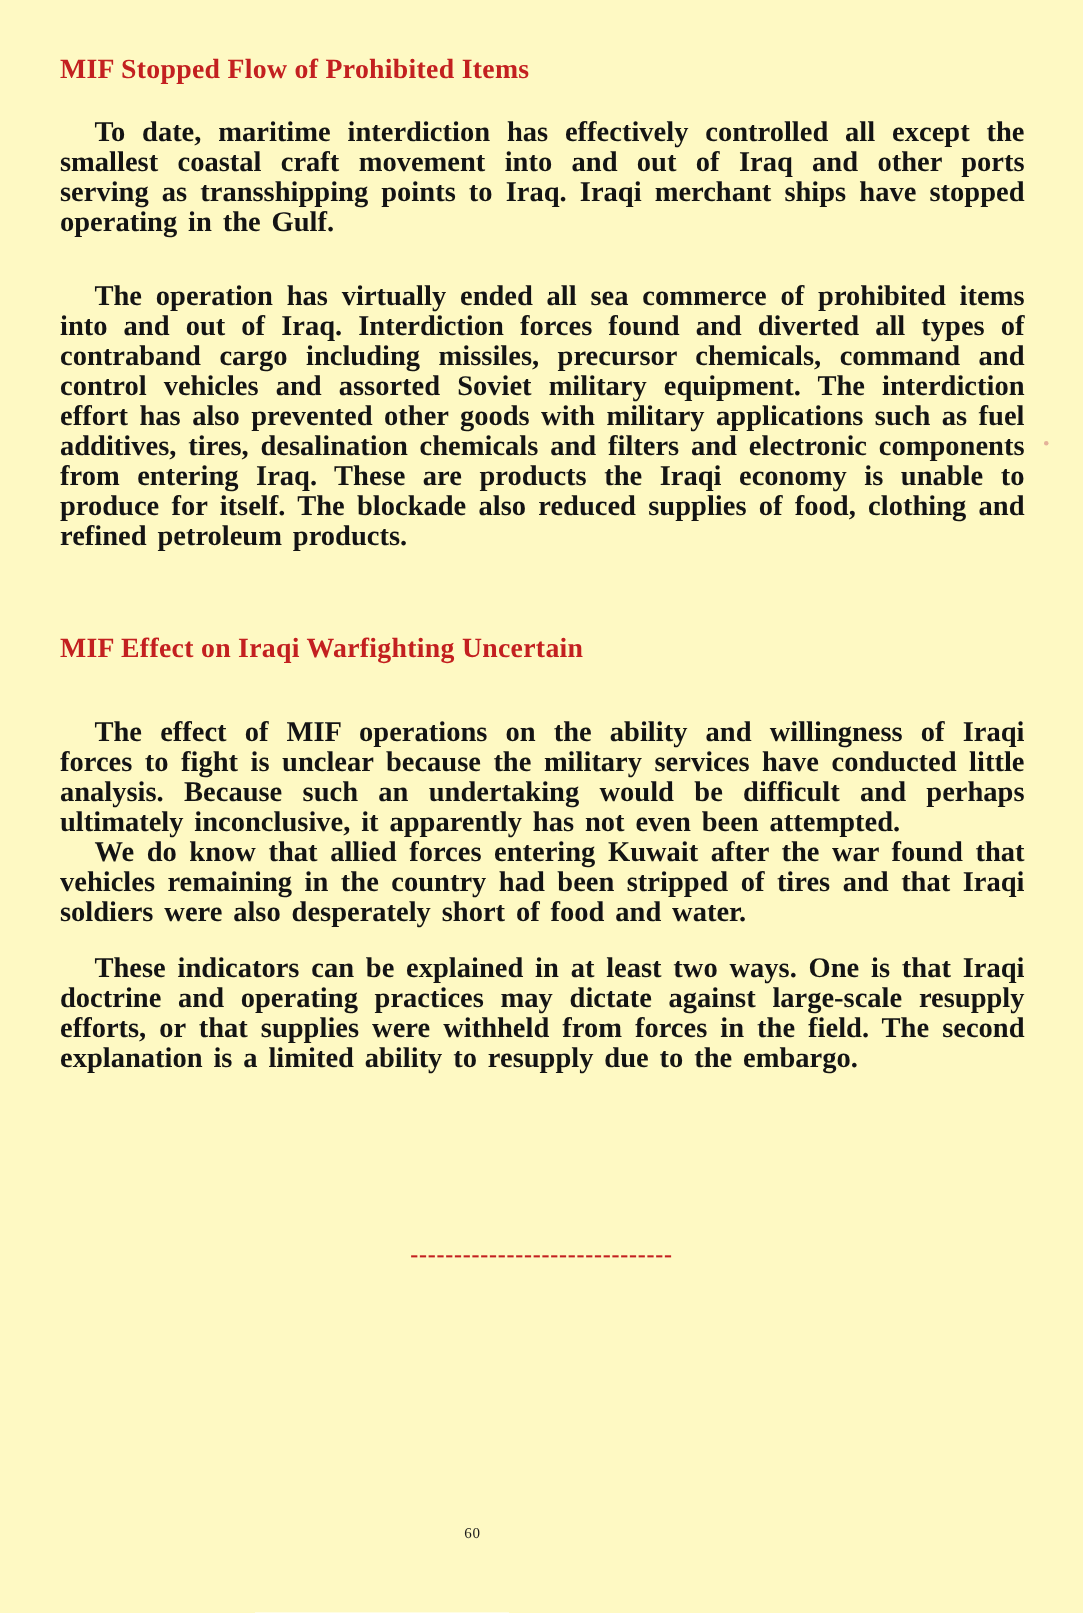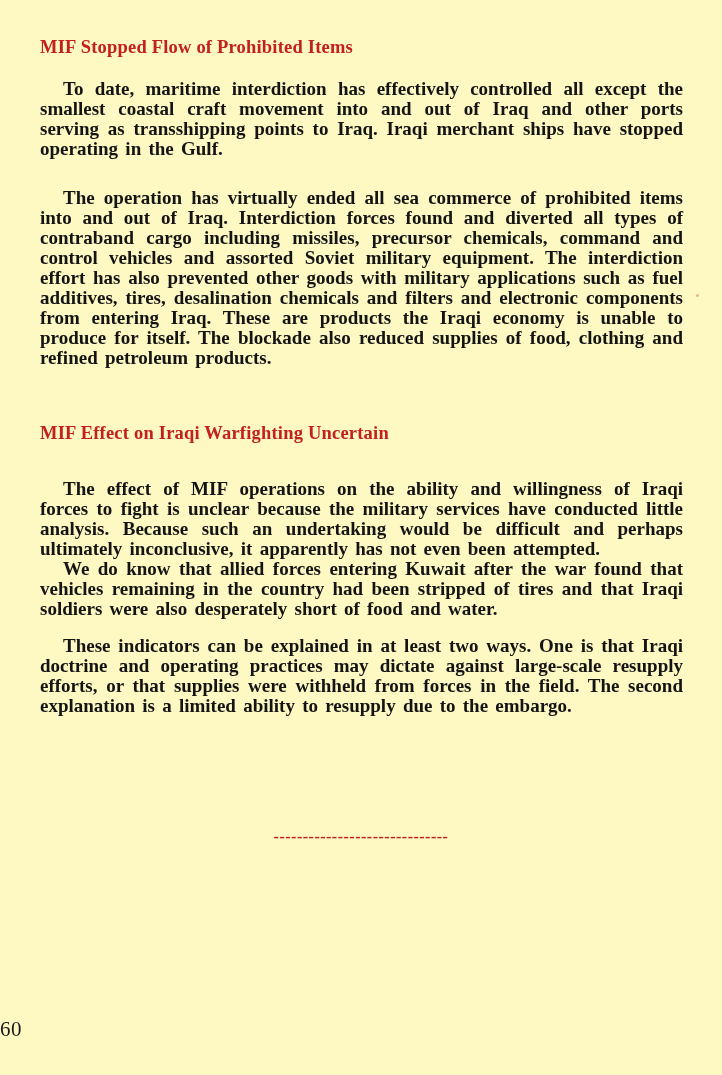--- a/index.html
+++ b/index.html
@@ -48,22 +48,22 @@
     font-weight: bold;
     font-size: 16px;
     letter-spacing: 0.5px;
     white-space: nowrap;
   }
   .page-number {
     position: absolute;
     left: 0;
     top: 1017px;
     width: 630px;
-    text-align: left;
-    font-size: 21px;
+    text-align: center;
+    font-size: 10px;
     color: #1a1a1a;
     letter-spacing: 0.5px;
   }
   .scan-speck {
     position: absolute;
     left: 696px;
     top: 294px;
     width: 3px;
     height: 3px;
     border-radius: 50%;

